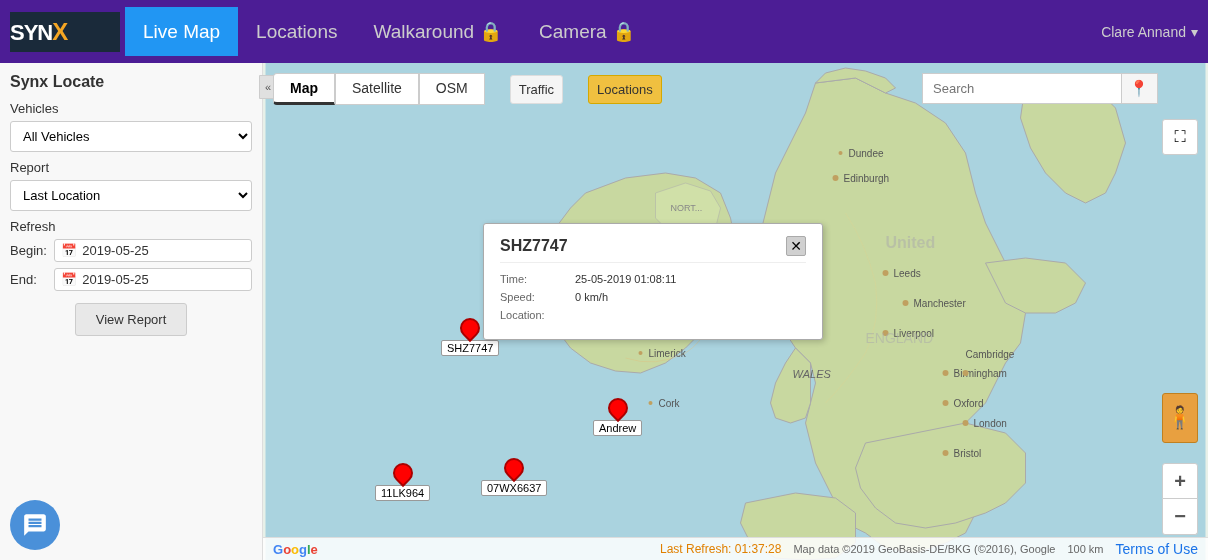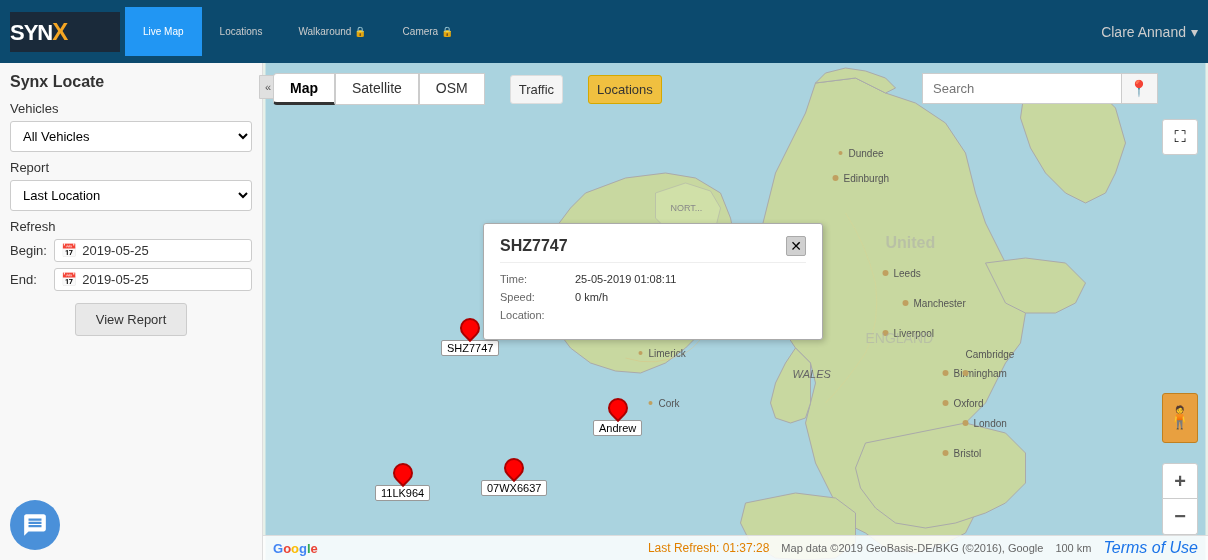--- a/index.html
+++ b/index.html
@@ -1,20 +1,20 @@
 <!DOCTYPE html>
 <html><head>
   <meta charset="utf-8">
   <style>
     * { box-sizing: border-box; margin: 0; padding: 0; }
     body { font-family: Arial, sans-serif; font-size: 13px; overflow: hidden; width: 1208px; height: 560px; }
 
     
     .navbar {
-      background: #0c4a6e;
+      background: #4c1d95;
       height: 63px;
       display: flex;
       align-items: center;
       padding: 0 10px;
       position: relative;
       z-index: 100;
     }
     .logo {
       width: 110px;
       height: 40px;
@@ -34,21 +34,21 @@
       font-size: 24px;
       font-weight: bold;
     }
     .nav-item {
       color: #ccc;
       padding: 16px 18px;
       height: 49px;
       display: flex;
       align-items: center;
       cursor: pointer;
-      font-size: 10px;
+      font-size: 19px;
       text-decoration: none;
     }
     .nav-item.active {
       background: #2196F3;
       color: white;
     }
     .nav-right {
       margin-left: auto;
       display: flex;
       align-items: center;
@@ -608,18 +608,18 @@
     <div class="map-status-bar">
       <div style="display:flex;align-items:center;gap:8px;">
         <div class="google-logo">
           <span>G</span><span>o</span><span>o</span><span>g</span><span>l</span><span>e</span>
         </div>
       </div>
       <div style="display:flex;align-items:center;gap:12px;">
         <span class="status-refresh">Last Refresh: 01:37:28</span>
         <span class="status-copy">Map data ©2019 GeoBasis-DE/BKG (©2016), Google</span>
         <span style="font-size:11px;color:#666;">100 km</span>
-        <span style="font-size:16px;color:#1a73e8;cursor:pointer;font-style:italic;">Terms of Use</span>
+        <span style="font-size:14px;color:#1a73e8;cursor:pointer;">Terms of Use</span>
       </div>
     </div>
 
   </div>
 </div>
 
 </body></html>

